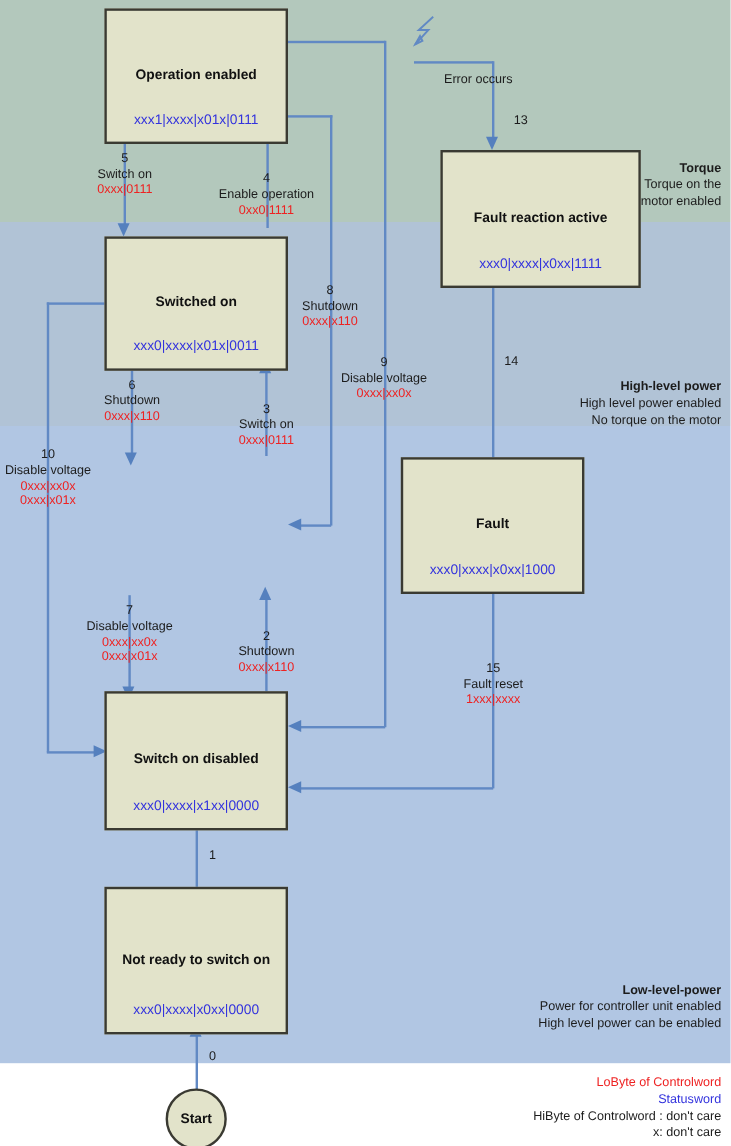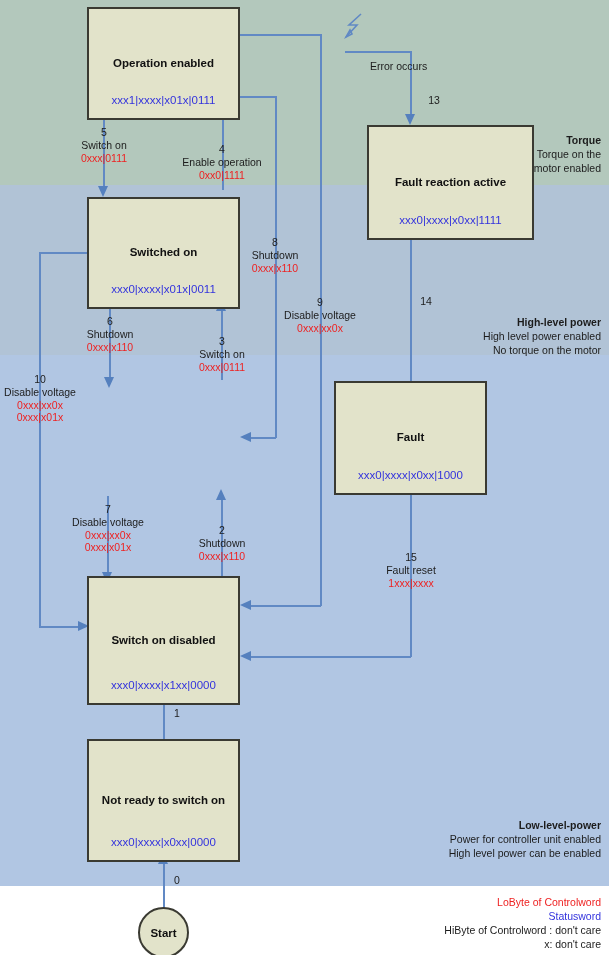--- a/index.html
+++ b/index.html
@@ -206,21 +206,21 @@
     <div class="state-name">Operation enabled</div>
     <div class="state-code">xxx1|xxxx|x01x|0111</div>
   </div>
 
   <div class="state-box" style="left:87px; top:197px; width:153px; height:112px;">
     <div class="state-name">Switched on</div>
     <div class="state-code">xxx0|xxxx|x01x|0011</div>
   </div>
 
 
-  <div class="state-box" style="left:87px; top:576px; width:153px; height:129px;">
+  <div class="state-box" style="left:87px; top:576px; width:153px; height:116px;">
     <div class="state-name">Switch on disabled</div>
     <div class="state-code">xxx0|xxxx|x1xx|0000</div>
   </div>
 
   <div class="state-box" style="left:87px; top:739px; width:153px; height:123px;">
     <div class="state-name">Not ready to switch on</div>
     <div class="state-code">xxx0|xxxx|x0xx|0000</div>
   </div>
 
   <div class="state-box" style="left:334px; top:125px; width:167px; height:115px;margin-left:33px;">

